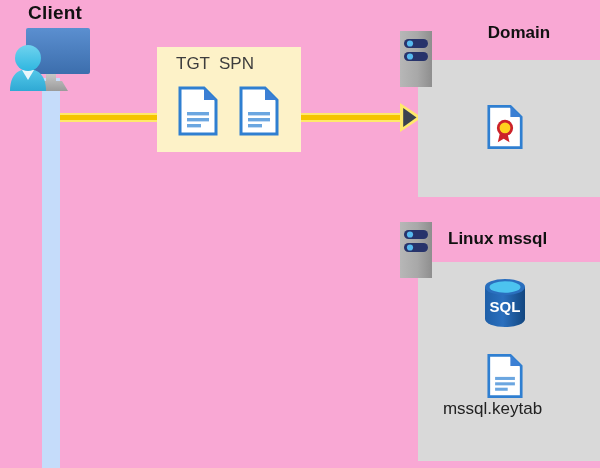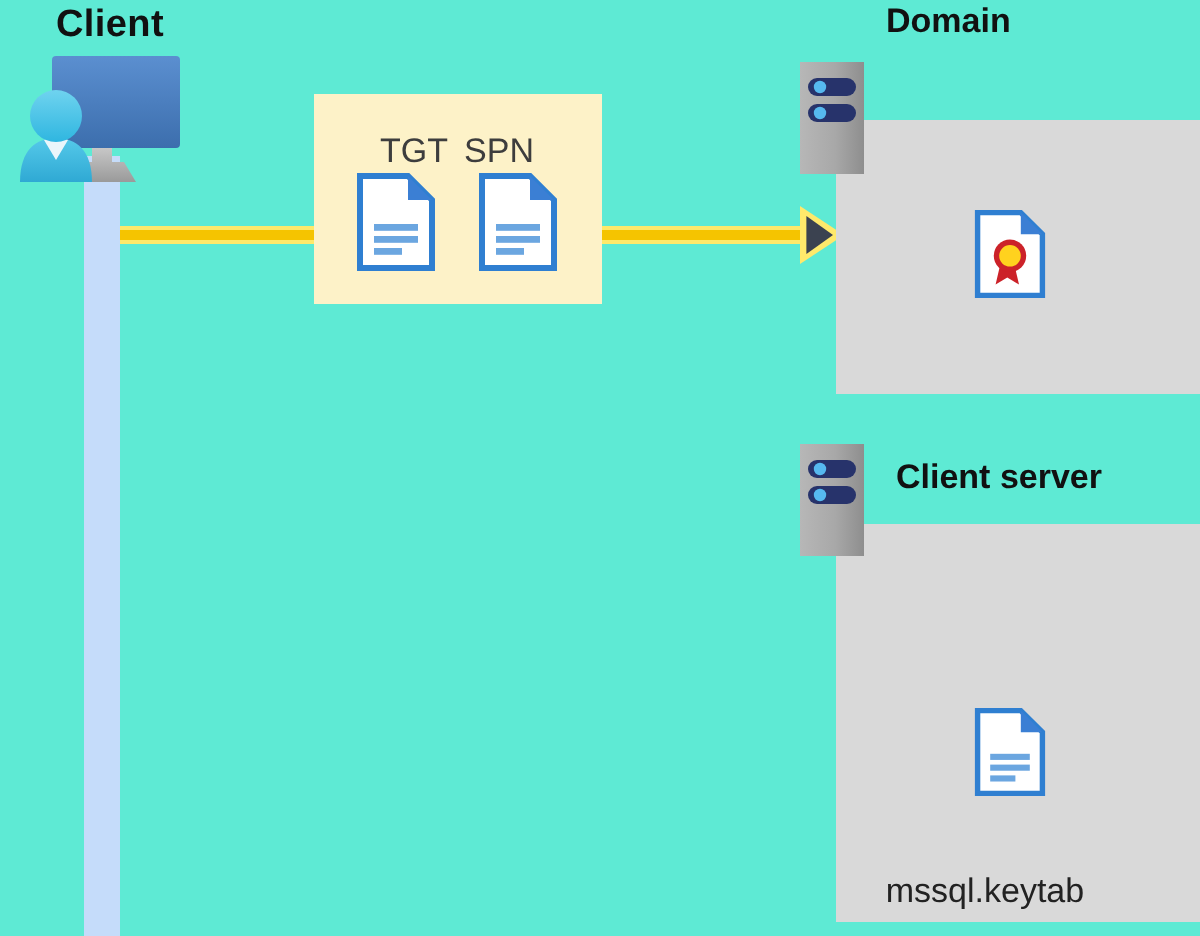--- a/index.html
+++ b/index.html
@@ -7,21 +7,21 @@
     padding: 0;
     background: #ffffff;
   }
   body {
     font-family: "Liberation Sans", sans-serif;
   }
   #canvas {
     position: relative;
     width: 600px;
     height: 468px;
-    background: #5eead4;
+    background: #f9a8d4;
     overflow: hidden;
     text-decoration: underline;
   }
 
   
   .abs { position: absolute; }
 
   
   .lifeline {
     position: absolute;
@@ -61,22 +61,21 @@
     width: 144px;
     height: 105px;
     background: #fdf2c8;
   }
   .msg-label {
     position: absolute;
     top: 54px;
     font-size: 17px;
     color: #3d3d3d;
     white-space: nowrap;
-    text-align: right;
-    margin-top: 12px;
+    text-align: left;
   }
   .msg-label.tgt { left: 176px; width: 48px; }
   .msg-label.spn { left: 219px; width: 48px; }
 
   
   .flow-seg {
     position: absolute;
     height: 9px;
     background: #f5c400;
     border-top: 2px solid #ffe96b;
@@ -115,22 +114,23 @@
   
   .zone-title {
     position: absolute;
     font-size: 17px;
     font-weight: bold;
     color: #111111;
     line-height: 21px;
   }
   .zone-title.dc {
     left: 443px;
-    top: 0;
+    top: 22px;
     width: 152px;
+    text-align: center;
   }
   .zone-title.linux {
     left: 448px;
     top: 228px;
     width: 150px;
     text-align: left;
   }
 
   
   .cert-icon {
@@ -150,21 +150,21 @@
   .keytab-icon {
     position: absolute;
     left: 487px;
     top: 353px;
     width: 36px;
     height: 46px;
   }
   .keytab-label {
     position: absolute;
     left: 418px;
-    top: 436px;
+    top: 399px;
     width: 149px;
     text-align: center;
     font-size: 17px;
     color: #222222;
     white-space: nowrap;
   }
 </style>
 </head>
 <body>
 
@@ -288,22 +288,37 @@
         </linearGradient>
       </defs>
       <rect x="0" y="0" width="32" height="56" fill="url(#rackGradB)"></rect>
       <rect x="4" y="8" width="24" height="9" rx="4.5" fill="#27336b"></rect>
       <circle cx="10" cy="12.5" r="3.1" fill="#56b9ef"></circle>
       <rect x="4" y="21" width="24" height="9" rx="4.5" fill="#27336b"></rect>
       <circle cx="10" cy="25.5" r="3.1" fill="#56b9ef"></circle>
     </svg>
   </div>
 
-  <div class="zone-title linux">Client server</div>
-
+  <div class="zone-title linux">Linux mssql</div>
+
+  <div class="sql-icon">
+    <svg width="46" height="50" viewBox="0 0 46 50" xmlns="http://www.w3.org/2000/svg">
+      <defs>
+        <linearGradient id="sqlBody" x1="0" y1="0" x2="1" y2="0">
+          <stop offset="0" stop-color="#1e5fa8"></stop>
+          <stop offset="0.45" stop-color="#2a6fbe"></stop>
+          <stop offset="1" stop-color="#12467f"></stop>
+        </linearGradient>
+      </defs>
+      <path d="M3 9 h40 v32 a20 8 0 0 1 -40 0 Z" fill="url(#sqlBody)"></path>
+      <ellipse cx="23" cy="9" rx="20" ry="8" fill="#2a6fbe"></ellipse>
+      <ellipse cx="23" cy="9" rx="15.5" ry="5.8" fill="#4cc3ef"></ellipse>
+      <text x="23" y="34" text-anchor="middle" font-family="'Liberation Sans', sans-serif" font-size="15" font-weight="bold" fill="#ffffff">SQL</text>
+    </svg>
+  </div>
 
   <div class="keytab-icon">
     <svg width="36" height="46" viewBox="0 0 40 50" xmlns="http://www.w3.org/2000/svg">
       <path d="M2 2 h24 l12 12 v34 H2 Z" fill="#ffffff" stroke="#2f7fd1" stroke-width="3"></path>
       <path d="M26 2 l12 12 h-12 Z" fill="#3b7fd4"></path>
       <rect x="9" y="26" width="22" height="3.4" fill="#6ba6e0"></rect>
       <rect x="9" y="32" width="22" height="3.4" fill="#6ba6e0"></rect>
       <rect x="9" y="38" width="14" height="3.4" fill="#6ba6e0"></rect>
     </svg>
   </div>

